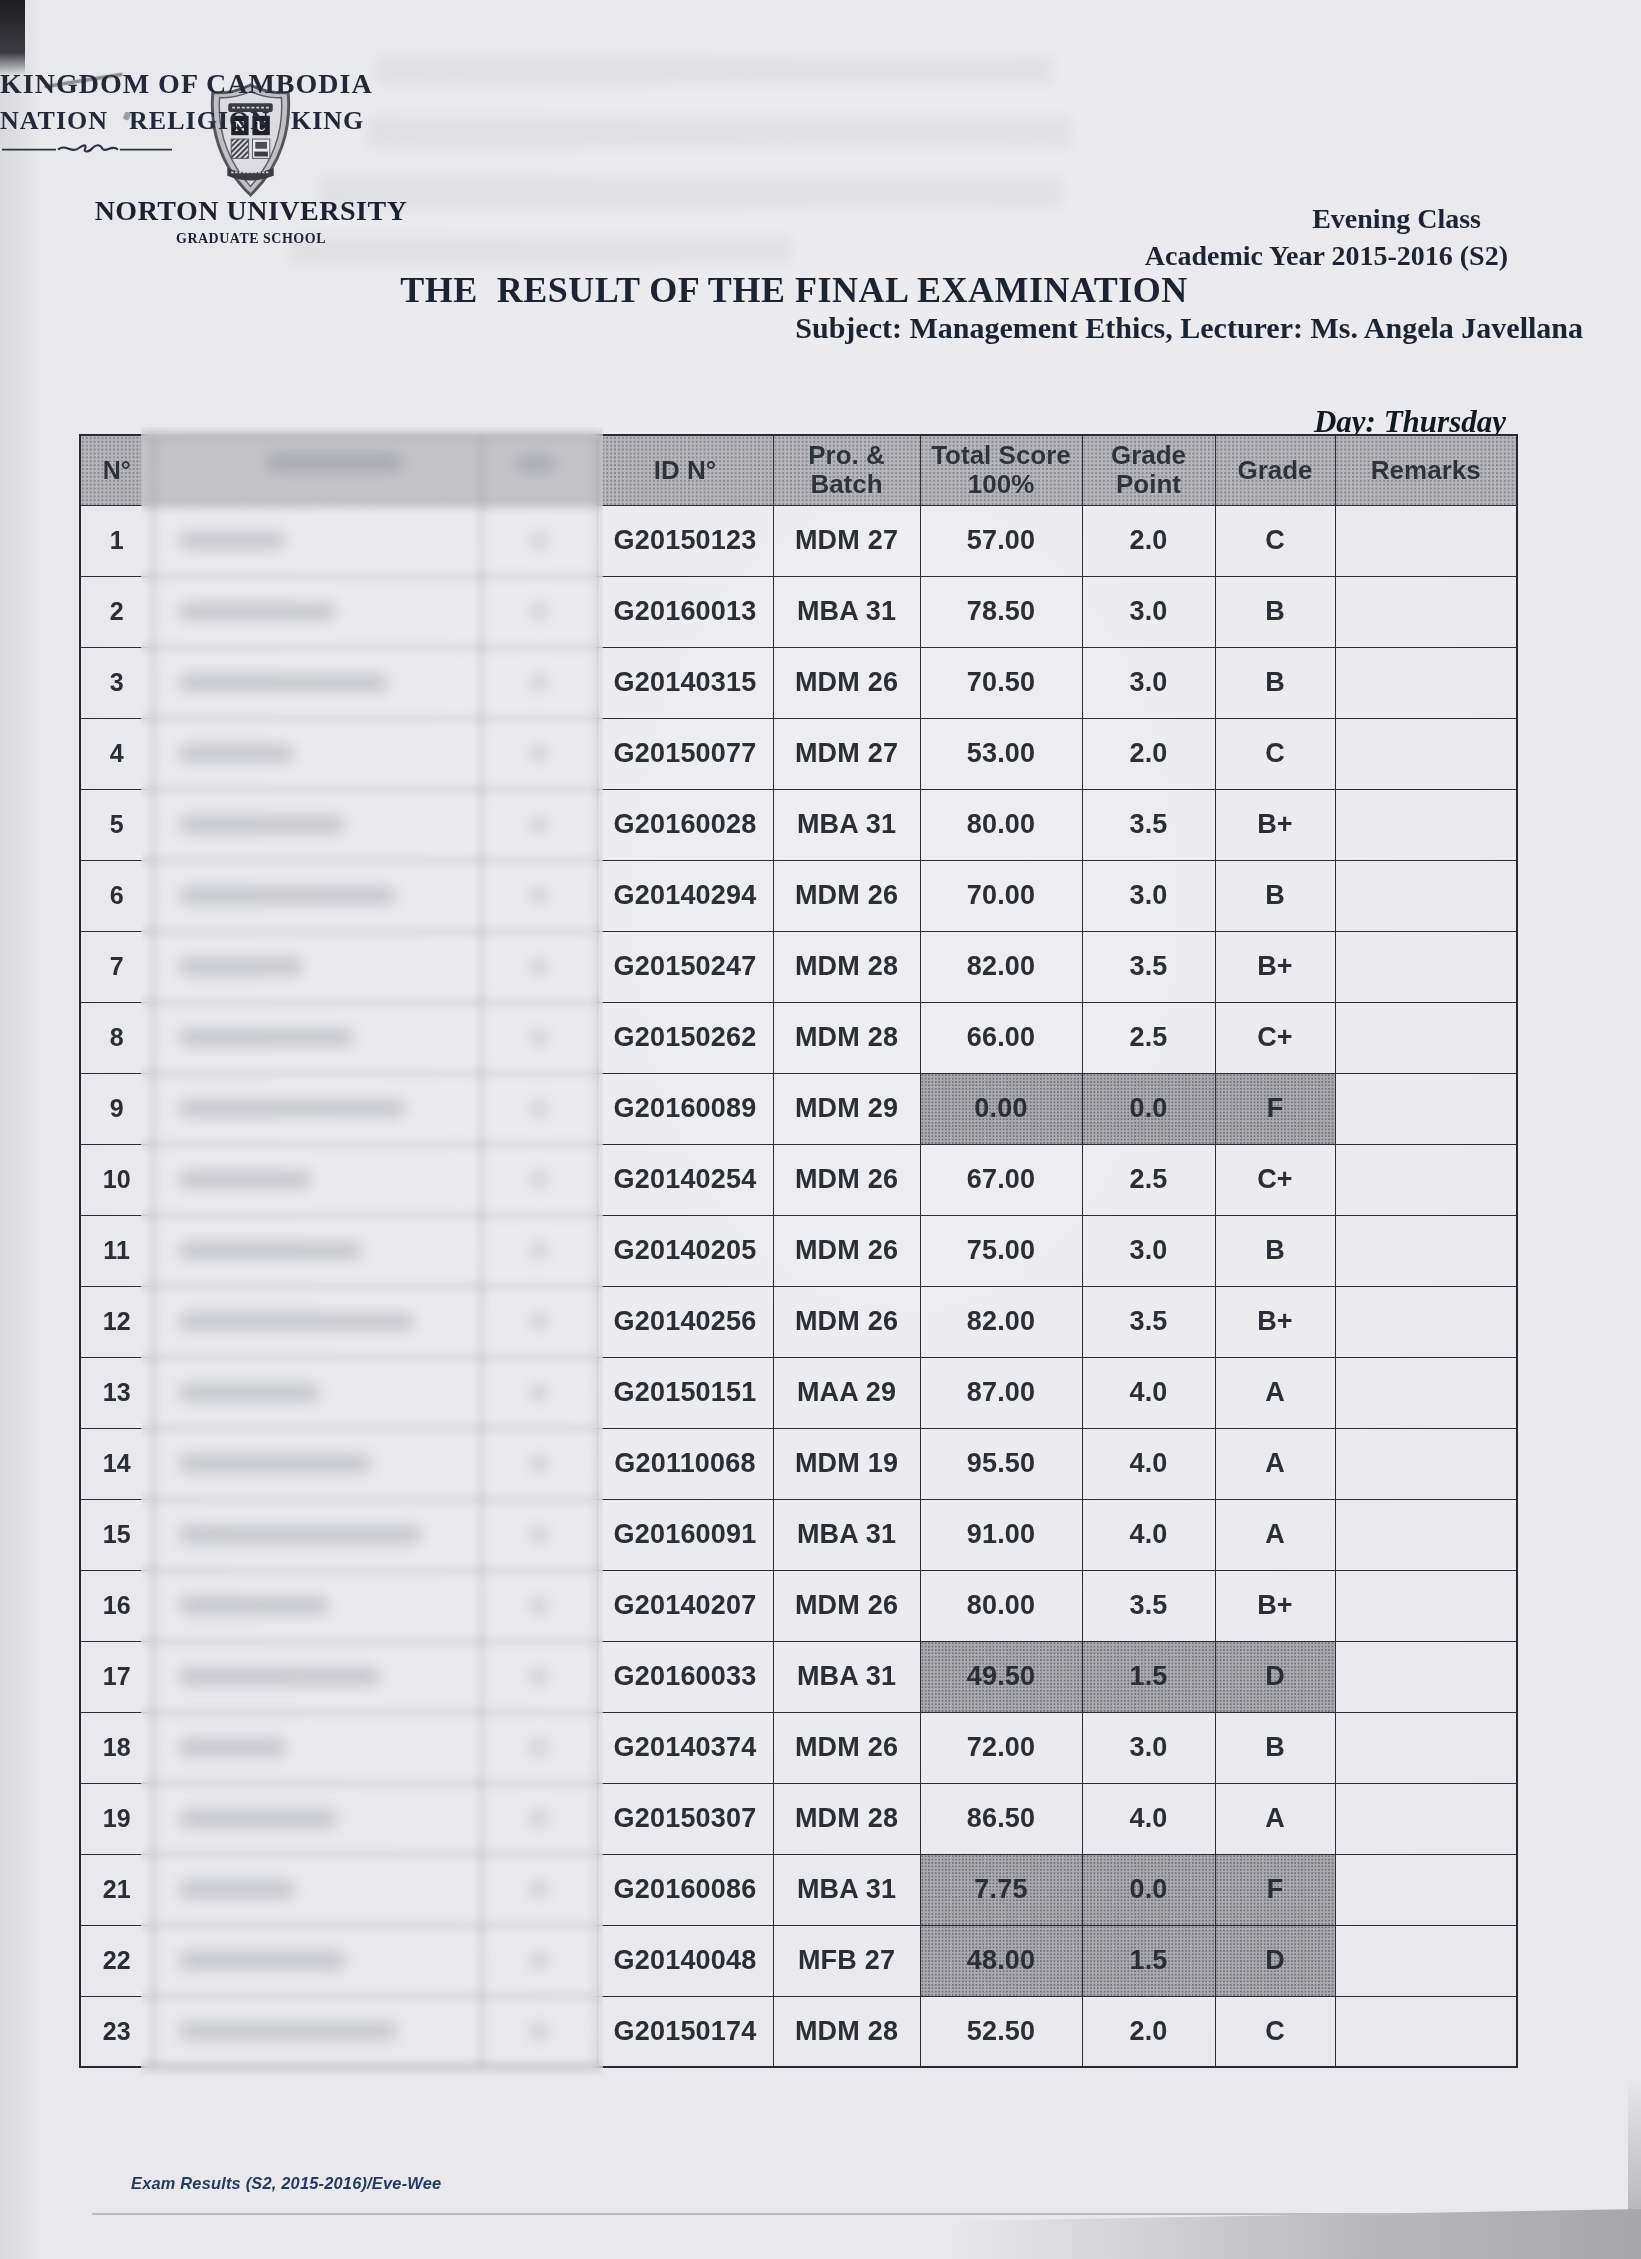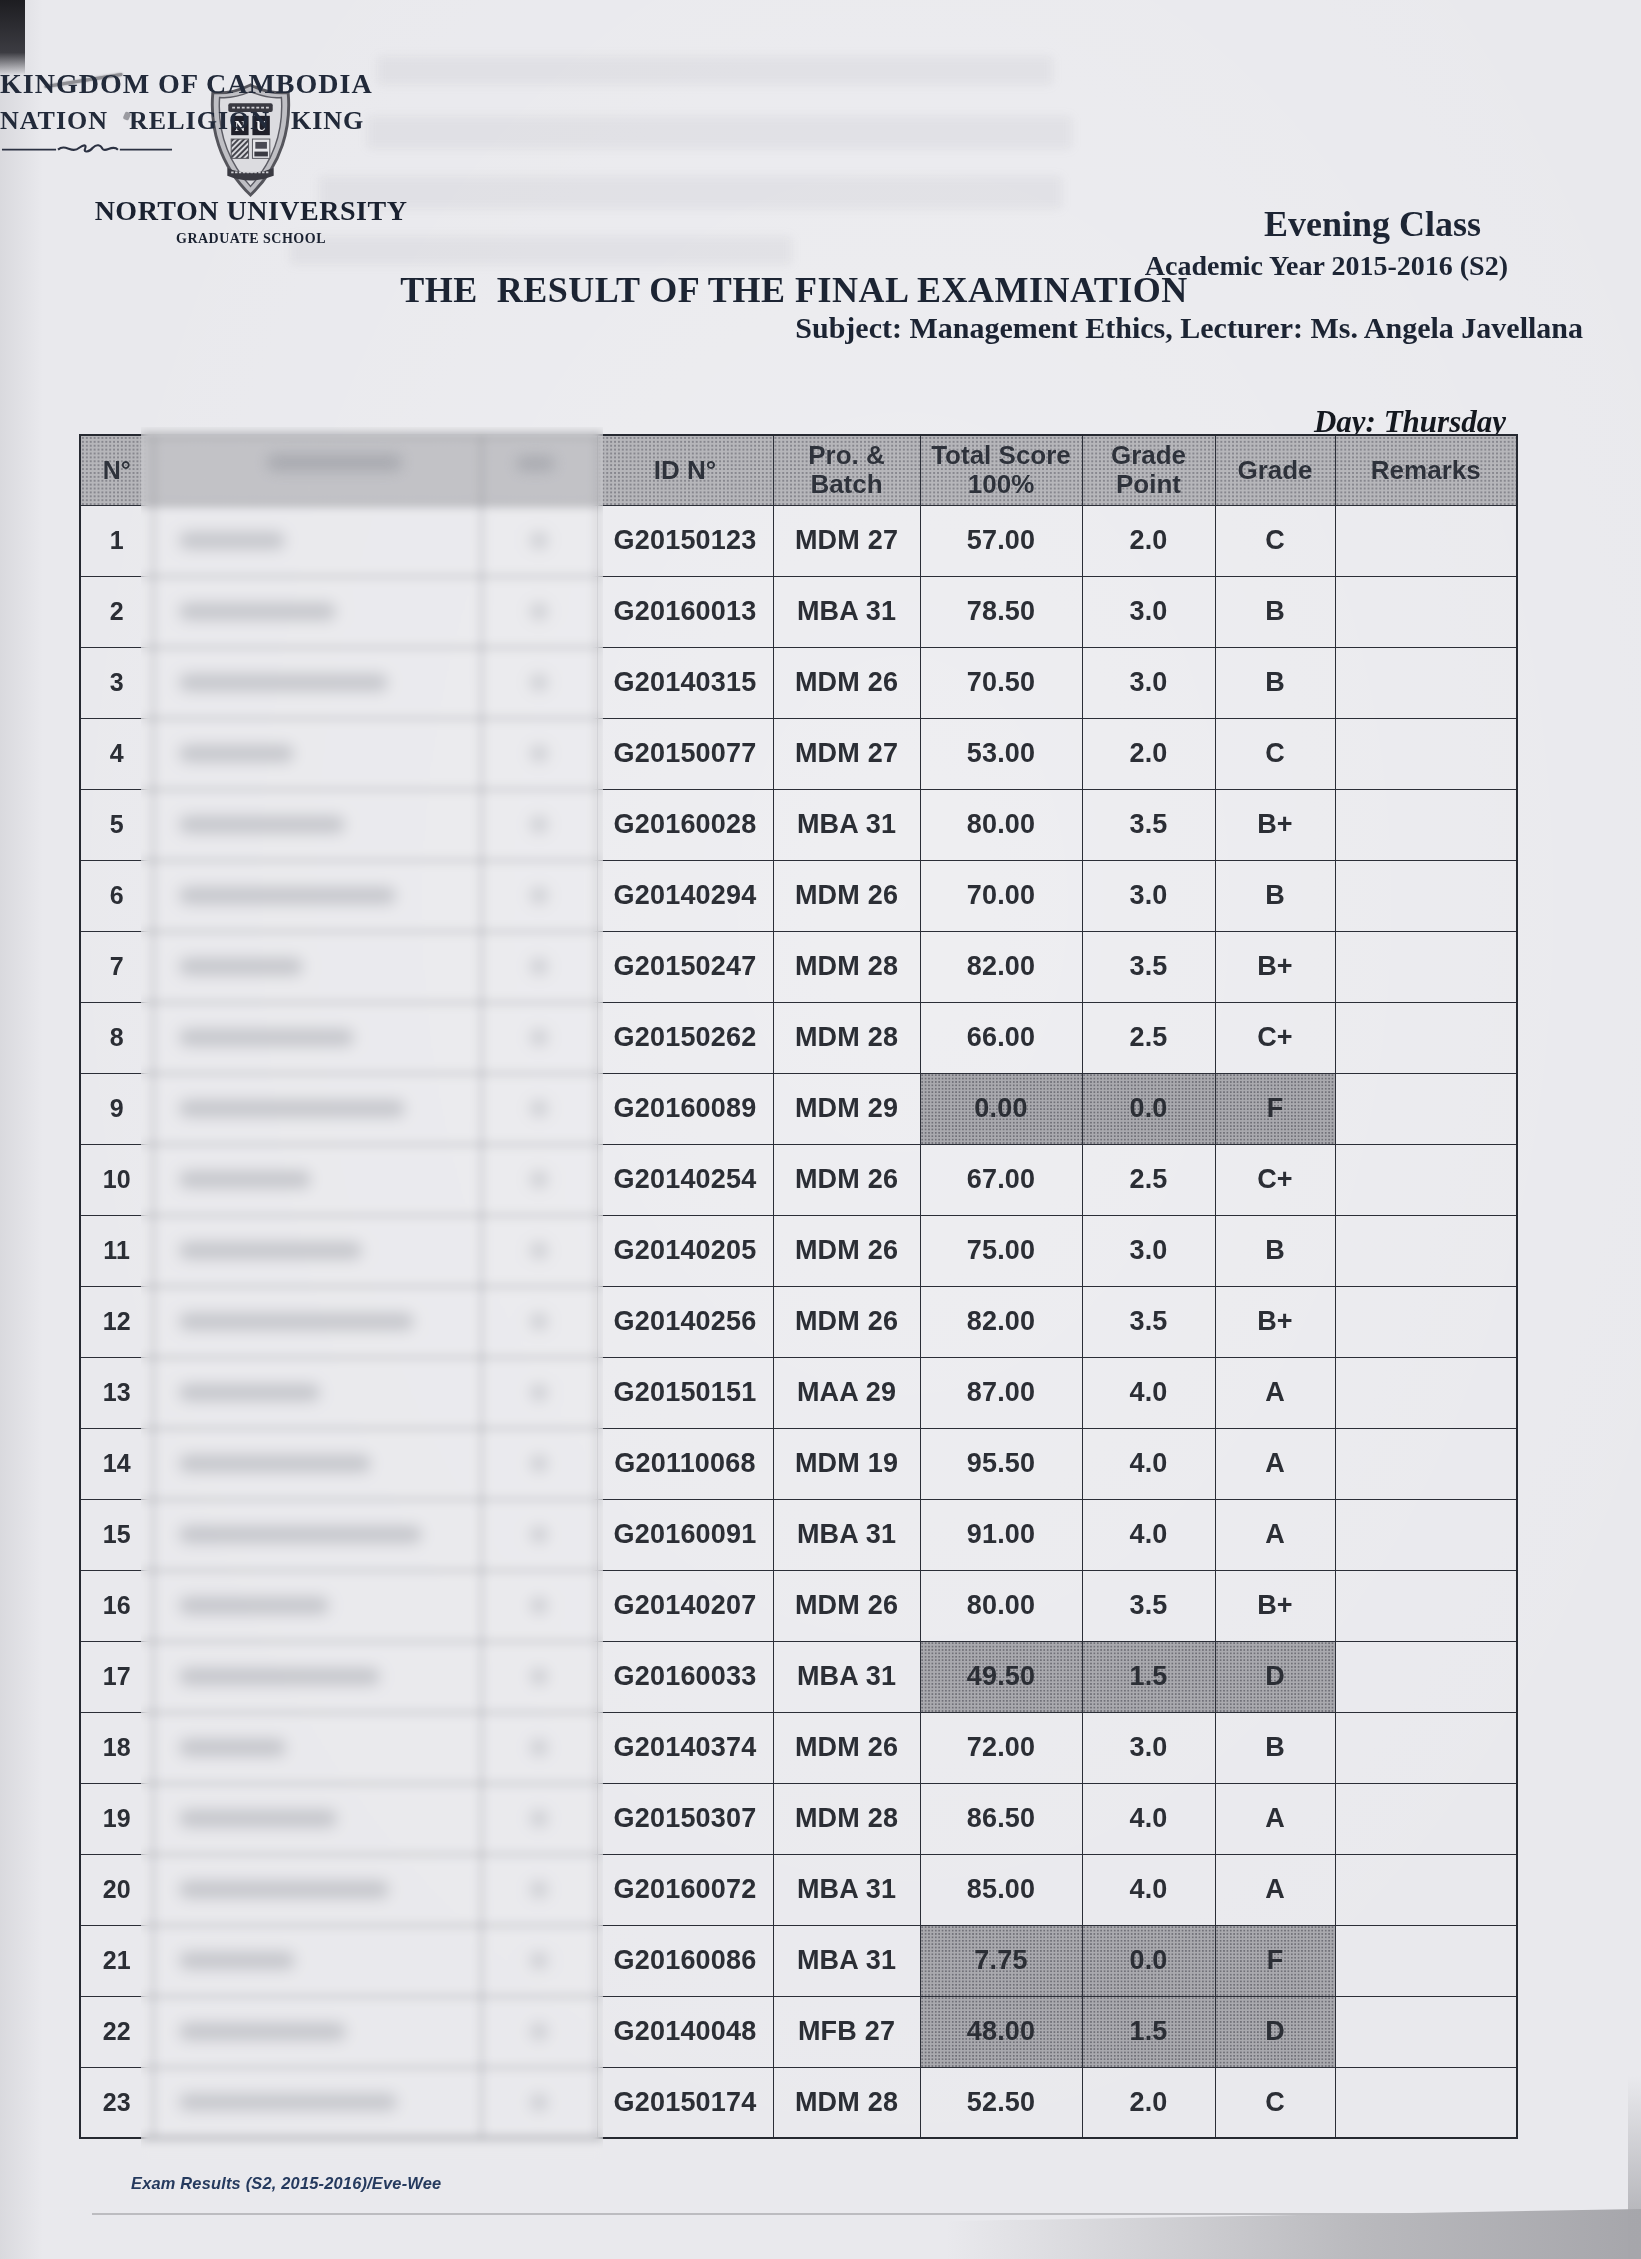--- a/index.html
+++ b/index.html
@@ -35,21 +35,21 @@
   
   .kingdom{position:absolute;left:0;top:68px;width:1367px;}
   .kingdom-l1{font-size:28px;font-weight:bold;letter-spacing:1px;color:#222a3a;}
   .kingdom-l2{font-size:26px;font-weight:bold;word-spacing:13.5px;letter-spacing:1px;color:#222a3a;margin-top:5.8px;}
   .divider{margin-top:3.9px;}
   .logo-wrap{position:absolute;left:206px;top:83px;width:89px;height:114px;}
   .uni-block{position:absolute;left:58px;top:195px;width:386px;text-align:center;}
   .uni-name{font-size:28px;font-weight:bold;color:#1a2130;letter-spacing:0.5px;}
   .school-name{font-size:14px;font-weight:bold;color:#1a2130;margin-top:3.9px;letter-spacing:0.5px;text-align:center;}
   .right-block{position:absolute;right:133px;top:203px;text-align:right;}
-  .class-type{font-size:36px;font-weight:bold;color:#1d2534;padding-right:27px;}
+  .class-type{font-size:28px;font-weight:bold;color:#1d2534;padding-right:27px;}
   .acad-year{font-size:28px;font-weight:bold;color:#1d2534;margin-top:4.8px;}
   .main-title{position:absolute;left:0;top:257px;width:1564px;text-align:center;margin:12px;
     font-size:36px;font-weight:bold;color:#1c2433;letter-spacing:0.5px;white-space:pre;}
   .subject-line{position:absolute;left:0;top:311px;width:1583px;text-align:right;
     font-size:30px;font-weight:bold;color:#1c2433;}
   .day-label{position:absolute;right:135px;top:404px;
     font-size:31px;font-weight:bold;font-style:italic;color:#14181f;}
   
   table.results{position:absolute;left:79px;top:434px;width:1437px;
     border-collapse:collapse;table-layout:fixed;
@@ -460,35 +460,20 @@
             <div class="smudge sex-smudge"></div>
           </td>
           <td class="col-id">G20150307</td>
           <td class="col-batch">MDM 28</td>
           <td class="col-score">86.50</td>
           <td class="col-gp">4.0</td>
           <td class="col-grade">A</td>
           <td class="col-remarks"></td>
         </tr>
         <tr>
-          <td class="col-no">20</td>
-          <td class="col-name">
-            <div class="smudge name-smudge" style="width: 210px;"></div>
-          </td>
-          <td class="col-sex">
-            <div class="smudge sex-smudge"></div>
-          </td>
-          <td class="col-id">G20160072</td>
-          <td class="col-batch">MBA 31</td>
-          <td class="col-score">85.00</td>
-          <td class="col-gp">4.0</td>
-          <td class="col-grade">A</td>
-          <td class="col-remarks"></td>
-        </tr>
-        <tr>
           <td class="col-no">21</td>
           <td class="col-name">
             <div class="smudge name-smudge" style="width: 116px;"></div>
           </td>
           <td class="col-sex">
             <div class="smudge sex-smudge"></div>
           </td>
           <td class="col-id">G20160086</td>
           <td class="col-batch">MBA 31</td>
           <td class="col-score shaded">7.75</td>

